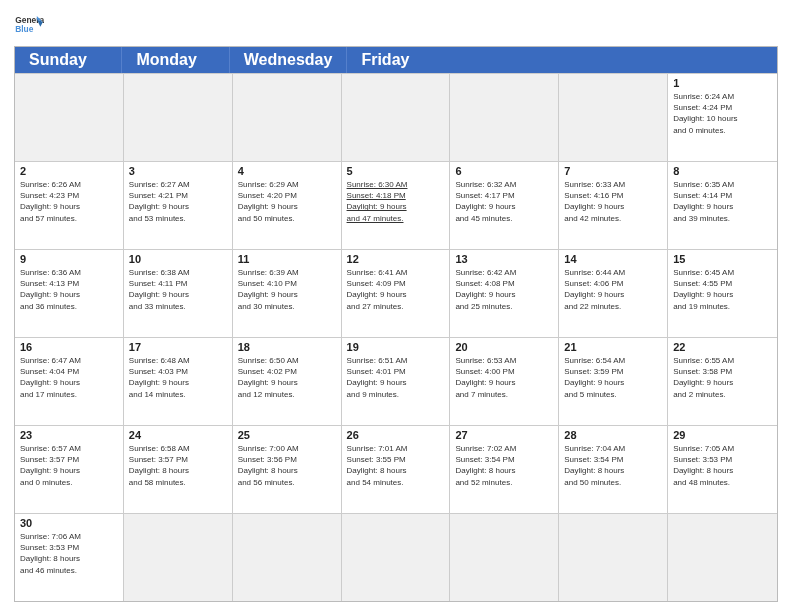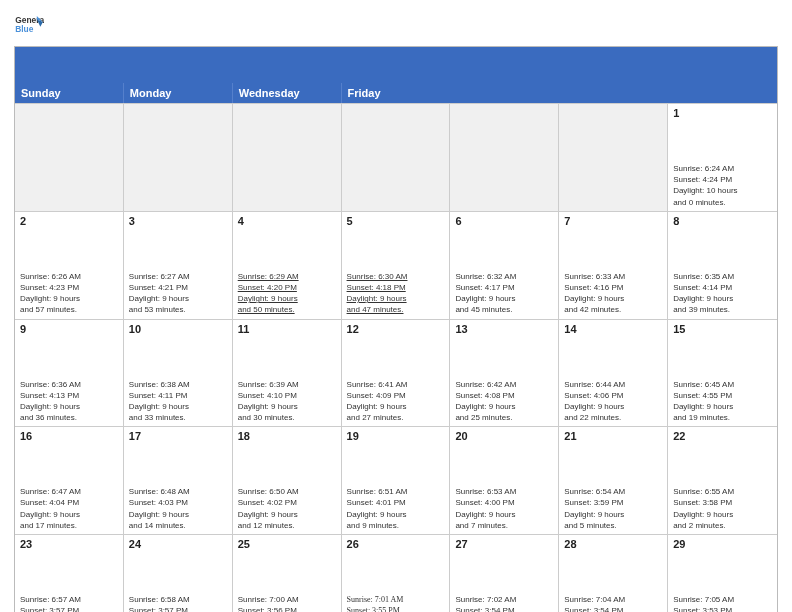--- a/index.html
+++ b/index.html
@@ -52,26 +52,25 @@
       flex-direction: column;
       border: 1px solid #bbb;
     }
     .cal-header {
       display: grid;
       grid-template-columns: repeat(7, 1fr);
       background: #3a6bbf;
     }
     .cal-header-cell {
       color: #fff;
-      font-size: 11px;
+      font-size: 16px;
       font-weight: bold;
-      padding: 4px 6px;
+      padding: 4px 14px;
       border-right: 1px solid #5580cc;
       text-align: left;
-      margin-top: 36px;
     }
     .cal-header-cell:last-child { border-right: none; }
     .cal-body {
       display: flex;
       flex-direction: column;
       flex: 1;
     }
     .cal-row {
       display: grid;
       grid-template-columns: repeat(7, 1fr);
@@ -93,21 +92,20 @@
     .day-num {
       font-size: 11px;
       font-weight: bold;
       color: #222;
       margin-bottom: 2px;
     }
     .day-info {
       font-size: 8px;
       color: #333;
       line-height: 1.4;
-      margin-top: 42px;
     }
     
     .cal-row.last-row .cal-cell.empty {
       background: #f0f0f0;
     }
   </style>
 </head>
 <body>
 
 <div class="page">
@@ -159,21 +157,21 @@
           </div>
           <div class="cal-cell">
             <div class="day-num">3</div>
             <div class="day-info" style="white-space: pre-line;">Sunrise: 6:27 AM
 Sunset: 4:21 PM
 Daylight: 9 hours
 and 53 minutes.</div>
           </div>
           <div class="cal-cell">
             <div class="day-num">4</div>
-            <div class="day-info" style="white-space: pre-line; text-decoration: underline;">Sunrise: 6:29 AM
+            <div class="day-info" style="white-space: pre-line;">Sunrise: 6:29 AM
 Sunset: 4:20 PM
 Daylight: 9 hours
 and 50 minutes.</div>
           </div>
           <div class="cal-cell">
             <div class="day-num">5</div>
             <div class="day-info" style="white-space: pre-line; text-decoration: underline;">Sunrise: 6:30 AM
 Sunset: 4:18 PM
 Daylight: 9 hours
 and 47 minutes.</div>
@@ -319,21 +317,21 @@
           </div>
           <div class="cal-cell">
             <div class="day-num">25</div>
             <div class="day-info" style="white-space: pre-line;">Sunrise: 7:00 AM
 Sunset: 3:56 PM
 Daylight: 8 hours
 and 56 minutes.</div>
           </div>
           <div class="cal-cell">
             <div class="day-num">26</div>
-            <div class="day-info" style="white-space: pre-line; font-family: Liberation Serif, serif;">Sunrise: 7:01 AM
+            <div class="day-info" style="white-space: pre-line;">Sunrise: 7:01 AM
 Sunset: 3:55 PM
 Daylight: 8 hours
 and 54 minutes.</div>
           </div>
           <div class="cal-cell">
             <div class="day-num">27</div>
             <div class="day-info" style="white-space: pre-line;">Sunrise: 7:02 AM
 Sunset: 3:54 PM
 Daylight: 8 hours
 and 52 minutes.</div>

